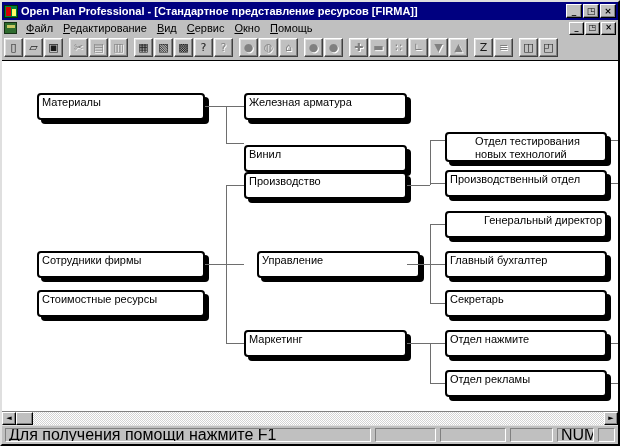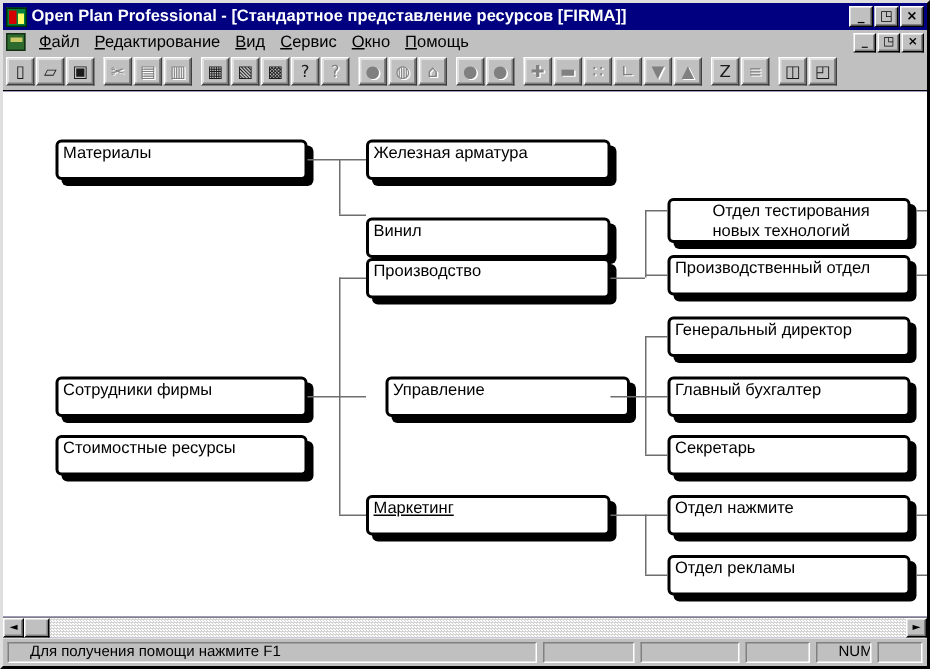--- a/index.html
+++ b/index.html
@@ -1,20 +1,20 @@
 <!DOCTYPE html>
 <html><head>
 <meta charset="utf-8">
 <style>
   * { margin:0; padding:0; box-sizing:border-box; }
   html,body { width:620px; height:446px; }
   body { font-family:"Liberation Sans","DejaVu Sans",sans-serif; background:#008080; }
 
   .window {
-    width:620px; height:446px; background:#8b5cf6;
+    width:620px; height:446px; background:#737373;
     border:2px solid; border-color:#dfdfdf #000 #000 #dfdfdf;
     display:flex; flex-direction:column; position:relative; overflow:hidden;
   }
 
   
   .titlebar {
     height:18px; background:#000080; color:#fff; display:flex; align-items:center;
     padding:0 2px; flex:0 0 auto;
   }
   .app-icon { width:14px; height:13px; margin-right:3px; position:relative; background:#00803c; border:1px solid #003000; flex:0 0 auto; }
@@ -85,21 +85,21 @@
   }
   .sb-track { flex:1 1 auto; }
 
   
   .statusbar {
     height:19px; flex:0 0 auto; background:#c0c0c0; display:flex; align-items:center;
     gap:4px; padding:2px 3px 2px 3px; border-top:1px solid #dfdfdf;
   }
   .status-panel {
     height:14px; background:#c0c0c0; border:1px solid; border-color:#808080 #fff #fff #808080;
-    font-size:10px; line-height:12px; color:#000; padding:0 14px; white-space:nowrap; overflow:hidden;
+    font-size:16px; line-height:12px; color:#000; padding:0 3px; white-space:nowrap; overflow:hidden;
   }
   .status-panel.msg { flex:1 1 auto; }
   .status-panel.p2 { width:61px; } .status-panel.p3 { width:66px; }
   .status-panel.p4 { width:43px; } .status-panel.num { width:37px; text-align:center; }
   .status-panel.p6 { width:17px; }
 </style>
 </head>
 <body>
 
 <div class="window">
@@ -181,24 +181,24 @@
   <div class="separator"></div>
 
   <div class="canvas">
       <div class="node" style="left: 35px; top: 32px; width: 168px; height: 27px;">Материалы</div>
       <div class="node" style="left: 242px; top: 32px; width: 163px; height: 27px;">Железная арматура</div>
       <div class="node" style="left: 242px; top: 84px; width: 163px; height: 27px;">Винил</div>
       <div class="node" style="left: 242px; top: 111px; width: 163px; height: 27px;">Производство</div>
       <div class="node" style="left: 35px; top: 190px; width: 168px; height: 27px;">Сотрудники фирмы</div>
       <div class="node" style="left: 242px; top: 190px; width: 163px; height: 27px; margin-left: 13px;">Управление</div>
       <div class="node" style="left: 35px; top: 229px; width: 168px; height: 27px;">Стоимостные ресурсы</div>
-      <div class="node" style="left: 242px; top: 269px; width: 163px; height: 27px; text-decoration: underline;">Маркетинг</div>
+      <div class="node" style="left: 242px; top: 269px; width: 163px; height: 27px;">Маркетинг</div>
       <div class="node" style="left: 443px; top: 71px; width: 162px; height: 30px; padding-left: 28px;">Отдел тестирования новых технологий</div>
       <div class="node" style="left: 443px; top: 109px; width: 162px; height: 27px;">Производственный отдел</div>
-      <div class="node" style="left: 443px; top: 150px; width: 162px; height: 27px;">Генеральный директор</div>
+      <div class="node" style="left: 443px; top: 150px; width: 162px; height: 27px; text-align: right;">Генеральный директор</div>
       <div class="node" style="left: 443px; top: 190px; width: 162px; height: 27px;">Главный бухгалтер</div>
       <div class="node" style="left: 443px; top: 229px; width: 162px; height: 27px;">Секретарь</div>
       <div class="node" style="left: 443px; top: 269px; width: 162px; height: 27px;">Отдел нажмите</div>
       <div class="node" style="left: 443px; top: 309px; width: 162px; height: 27px;">Отдел рекламы</div>
       <div class="conn" style="left: 203px; top: 45px; width: 39px; height: 1px; background: rgb(110, 110, 110);"></div>
       <div class="conn" style="left: 224px; top: 45px; width: 1px; height: 37px; background: rgb(110, 110, 110);"></div>
       <div class="conn" style="left: 224px; top: 82px; width: 18px; height: 1px; background: rgb(110, 110, 110);"></div>
       <div class="conn" style="left: 203px; top: 203px; width: 39px; height: 1px; background: rgb(110, 110, 110);"></div>
       <div class="conn" style="left: 224px; top: 124px; width: 1px; height: 158px; background: rgb(110, 110, 110);"></div>
       <div class="conn" style="left: 224px; top: 124px; width: 18px; height: 1px; background: rgb(110, 110, 110);"></div>

